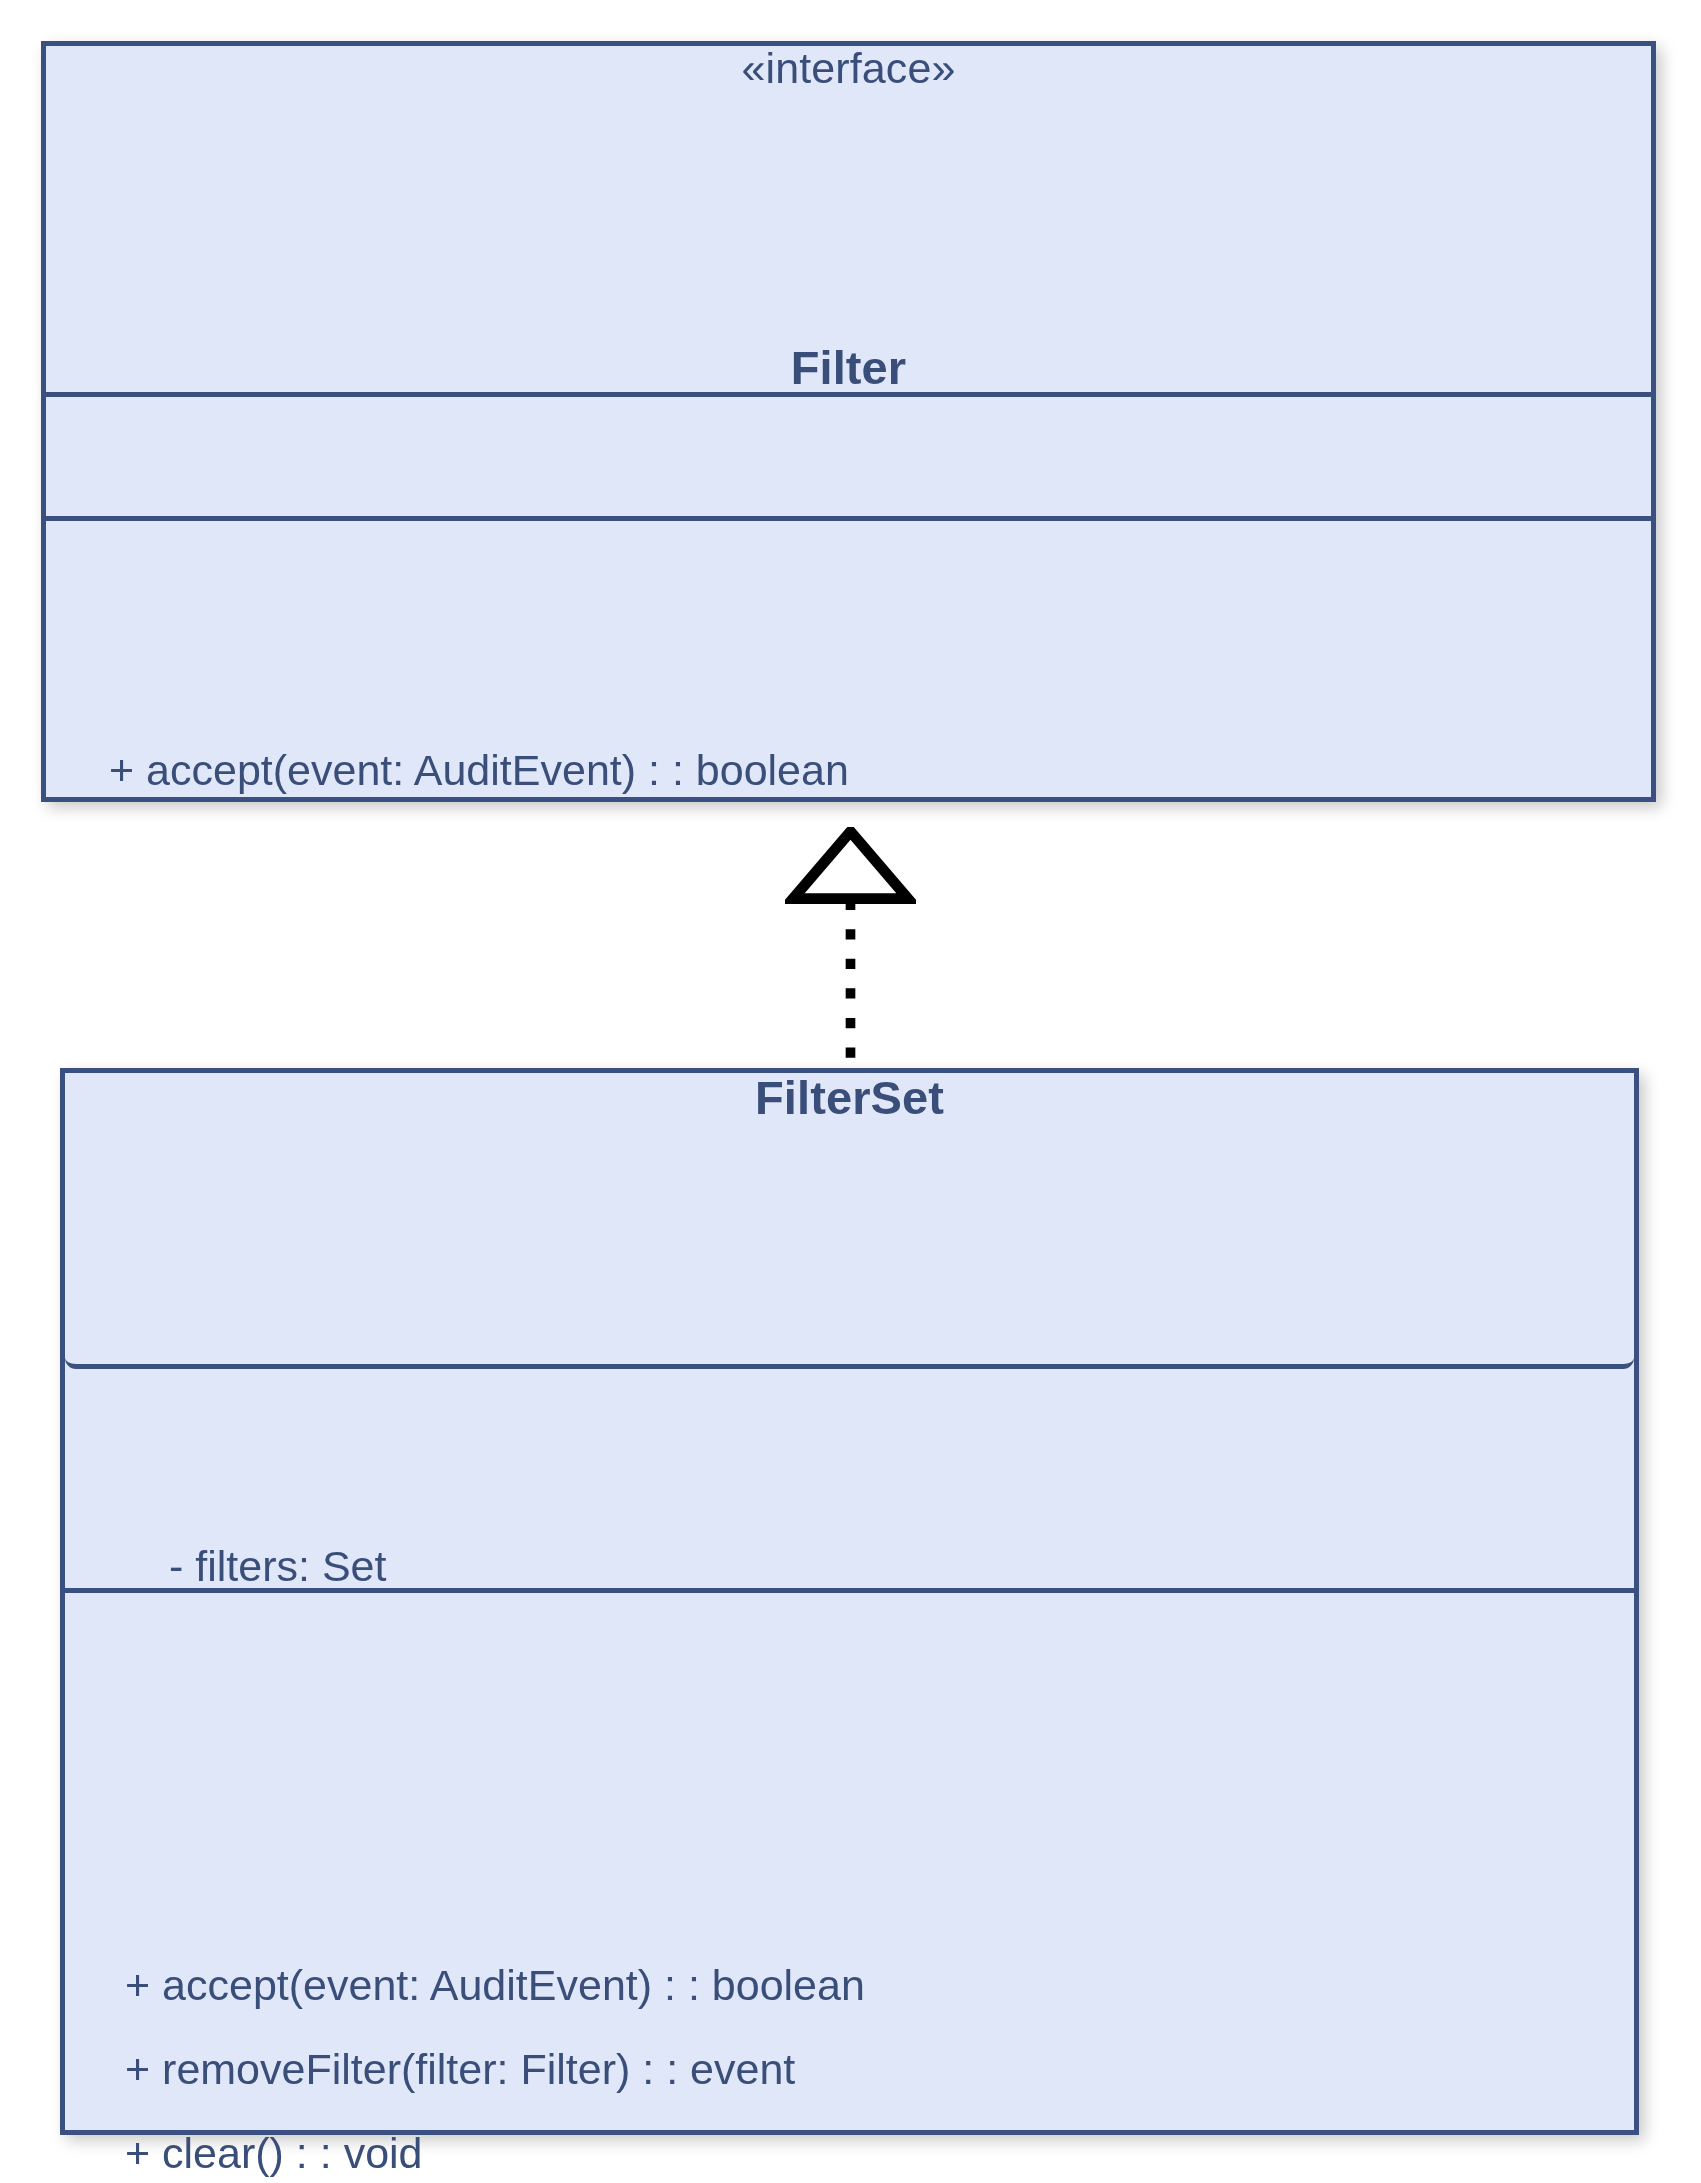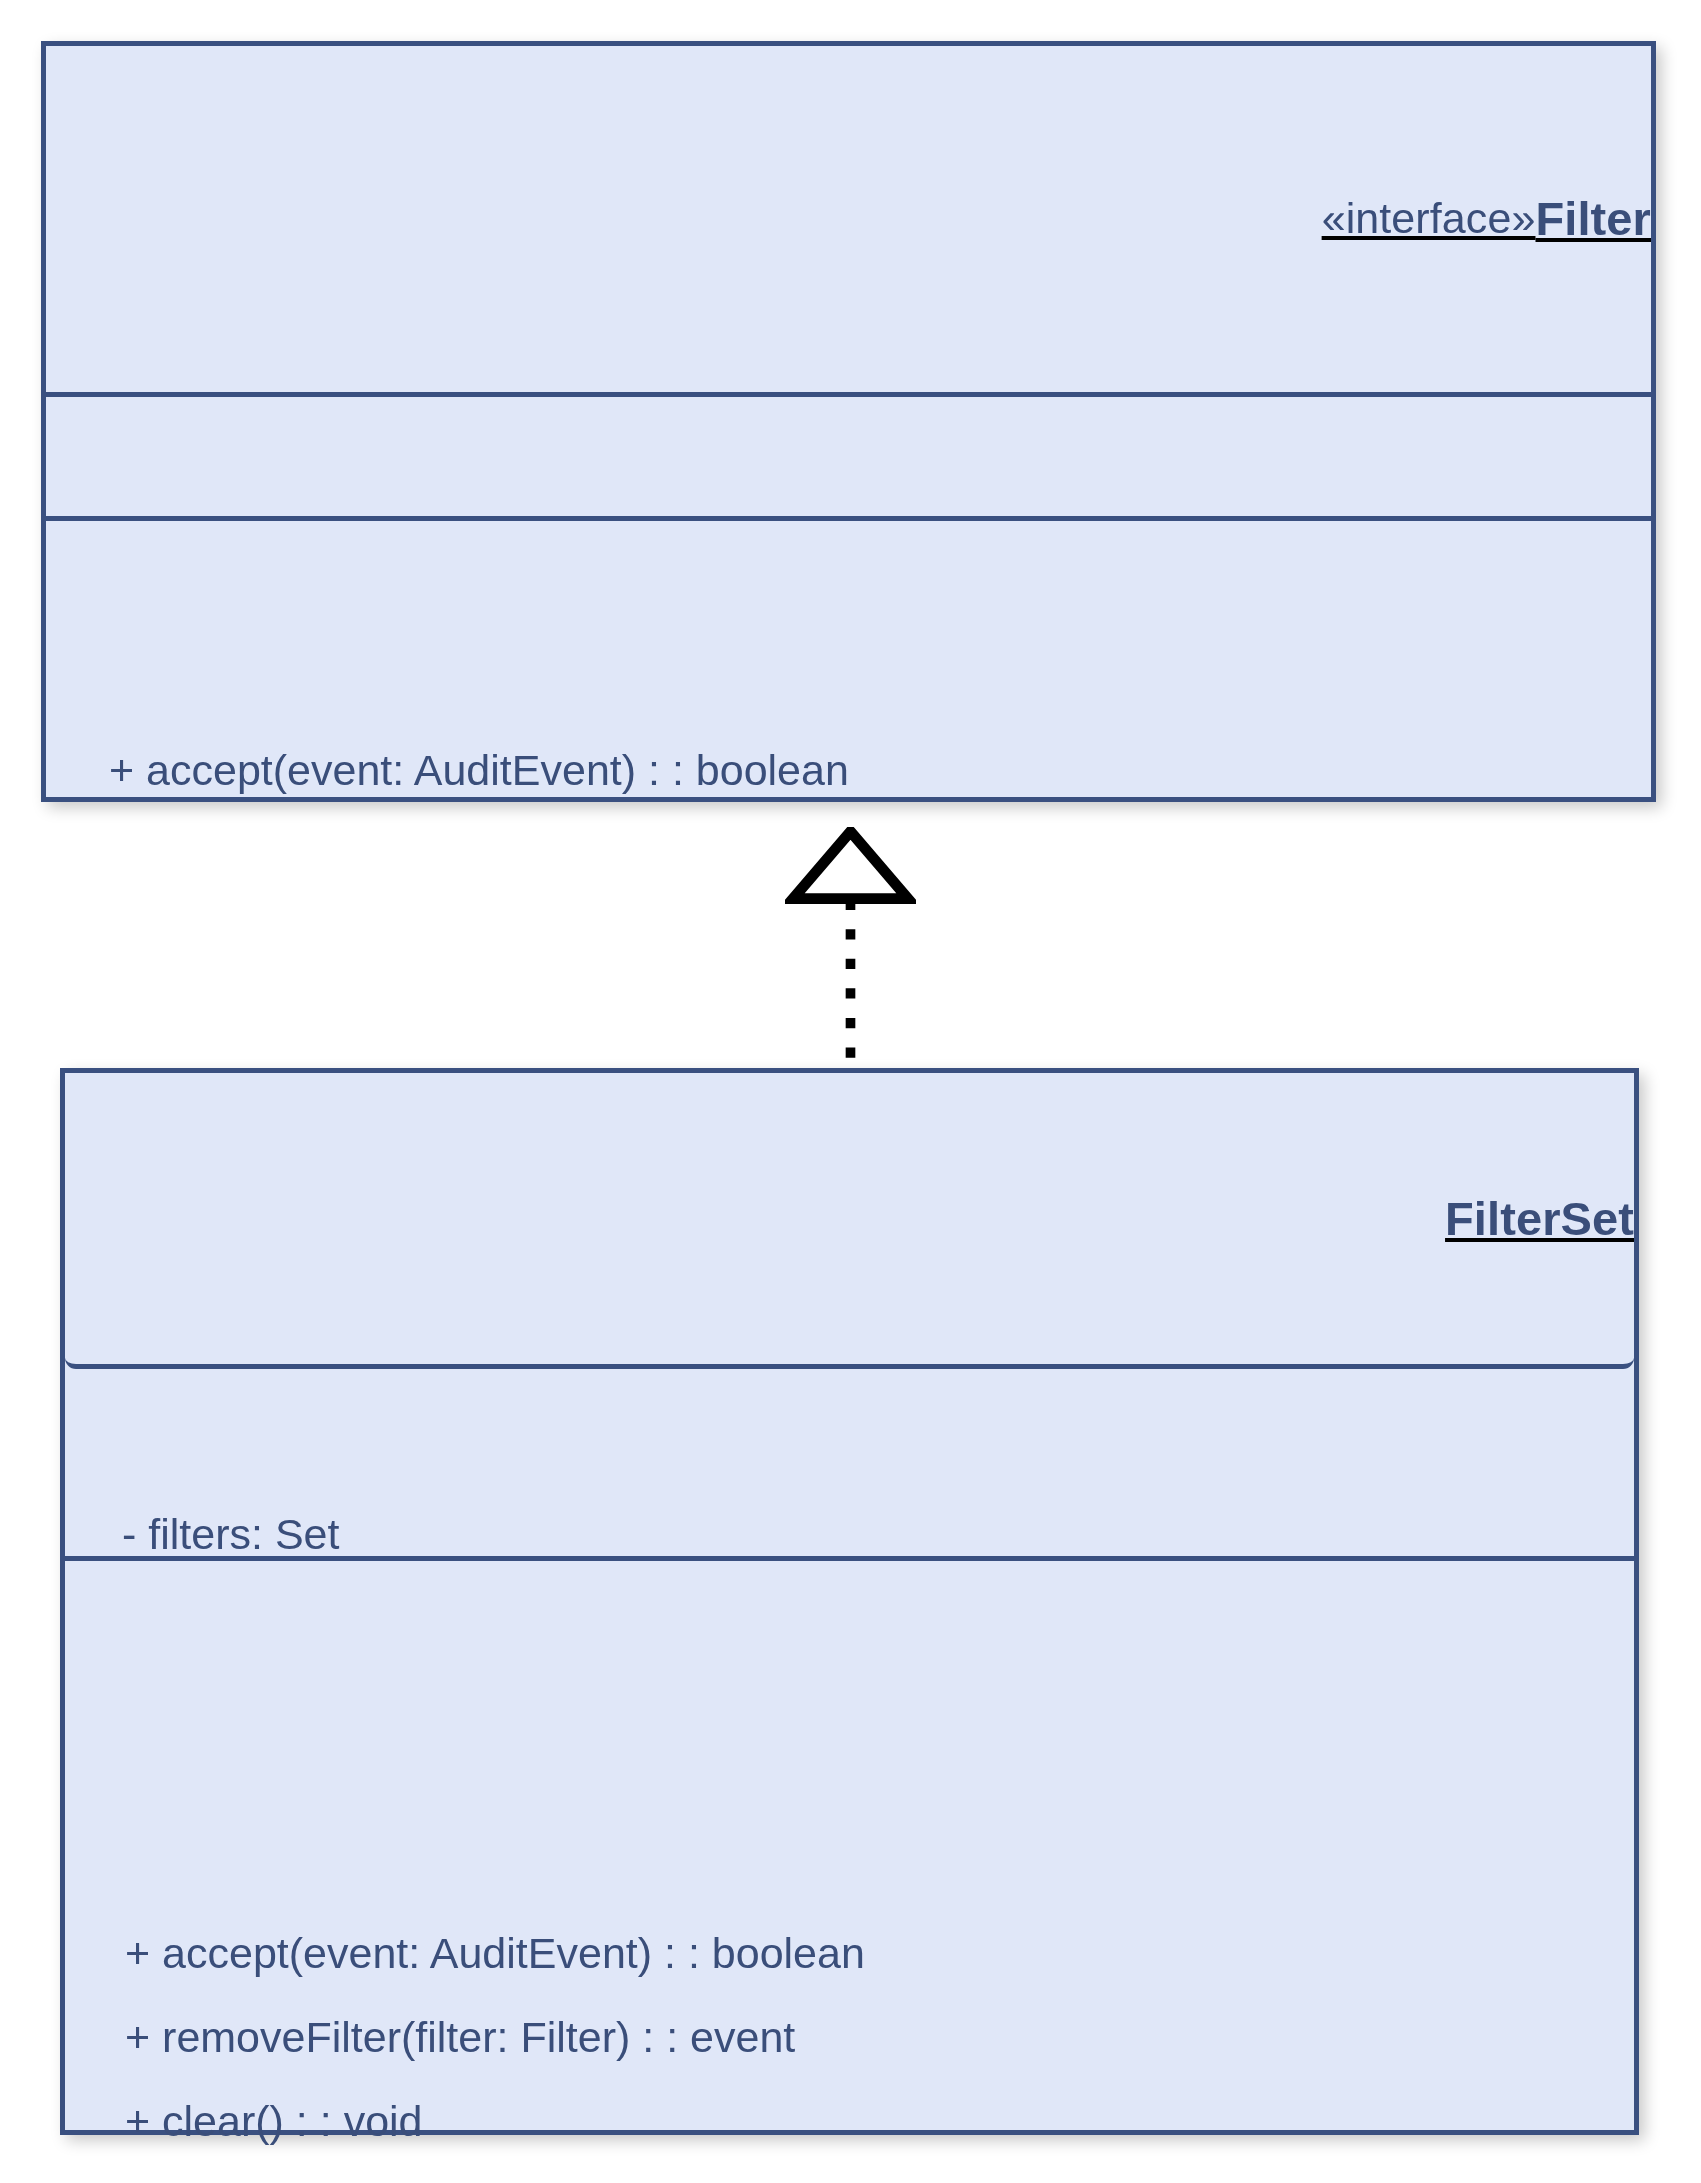--- a/index.html
+++ b/index.html
@@ -36,25 +36,24 @@
     position: relative;
     width: 100%;
   }
   .compartment.divided {
     border-bottom: 5.1px solid #3A5080;
   }
 
   
   .uml-header {
     display: flex;
-    flex-direction: row;
+    flex-direction: column;
     align-items: center;
-    justify-content: flex-end;
+    justify-content: space-between;
     text-align: center;
-    text-decoration: underline;
   }
   .stereotype {
     color: #3A4E7A;
     font-size: 43px;
     font-weight: normal;
     line-height: 1.05;
     letter-spacing: 0.1px;
   }
   .class-name {
     color: #3A4E7A;
@@ -92,21 +91,21 @@
   #filter-box .ops          { height: 271px; }
 
   
   #filterset-box {
     left: 60px;
     top: 1068px;
     width: 1579px;
     height: 1067px;
   }
   #filterset-box .uml-header { height: 296px; border-radius: 11px; }
-  #filterset-box .attrs      { height: 192px; }
+  #filterset-box .attrs      { height: 224px; padding-left: 47px; }
   #filterset-box .ops        { height: 582px; }
   #filterset-box .ops .member-row { padding-left: 60px; }
   #filterset-box .ops .member-row + .member-row { margin-top: 41px; }
   #filterset-box .attrs .member-row { padding-left: 57px; }
 
   
   #realization {
     position: absolute;
     left: 785px;
     top: 827px;

